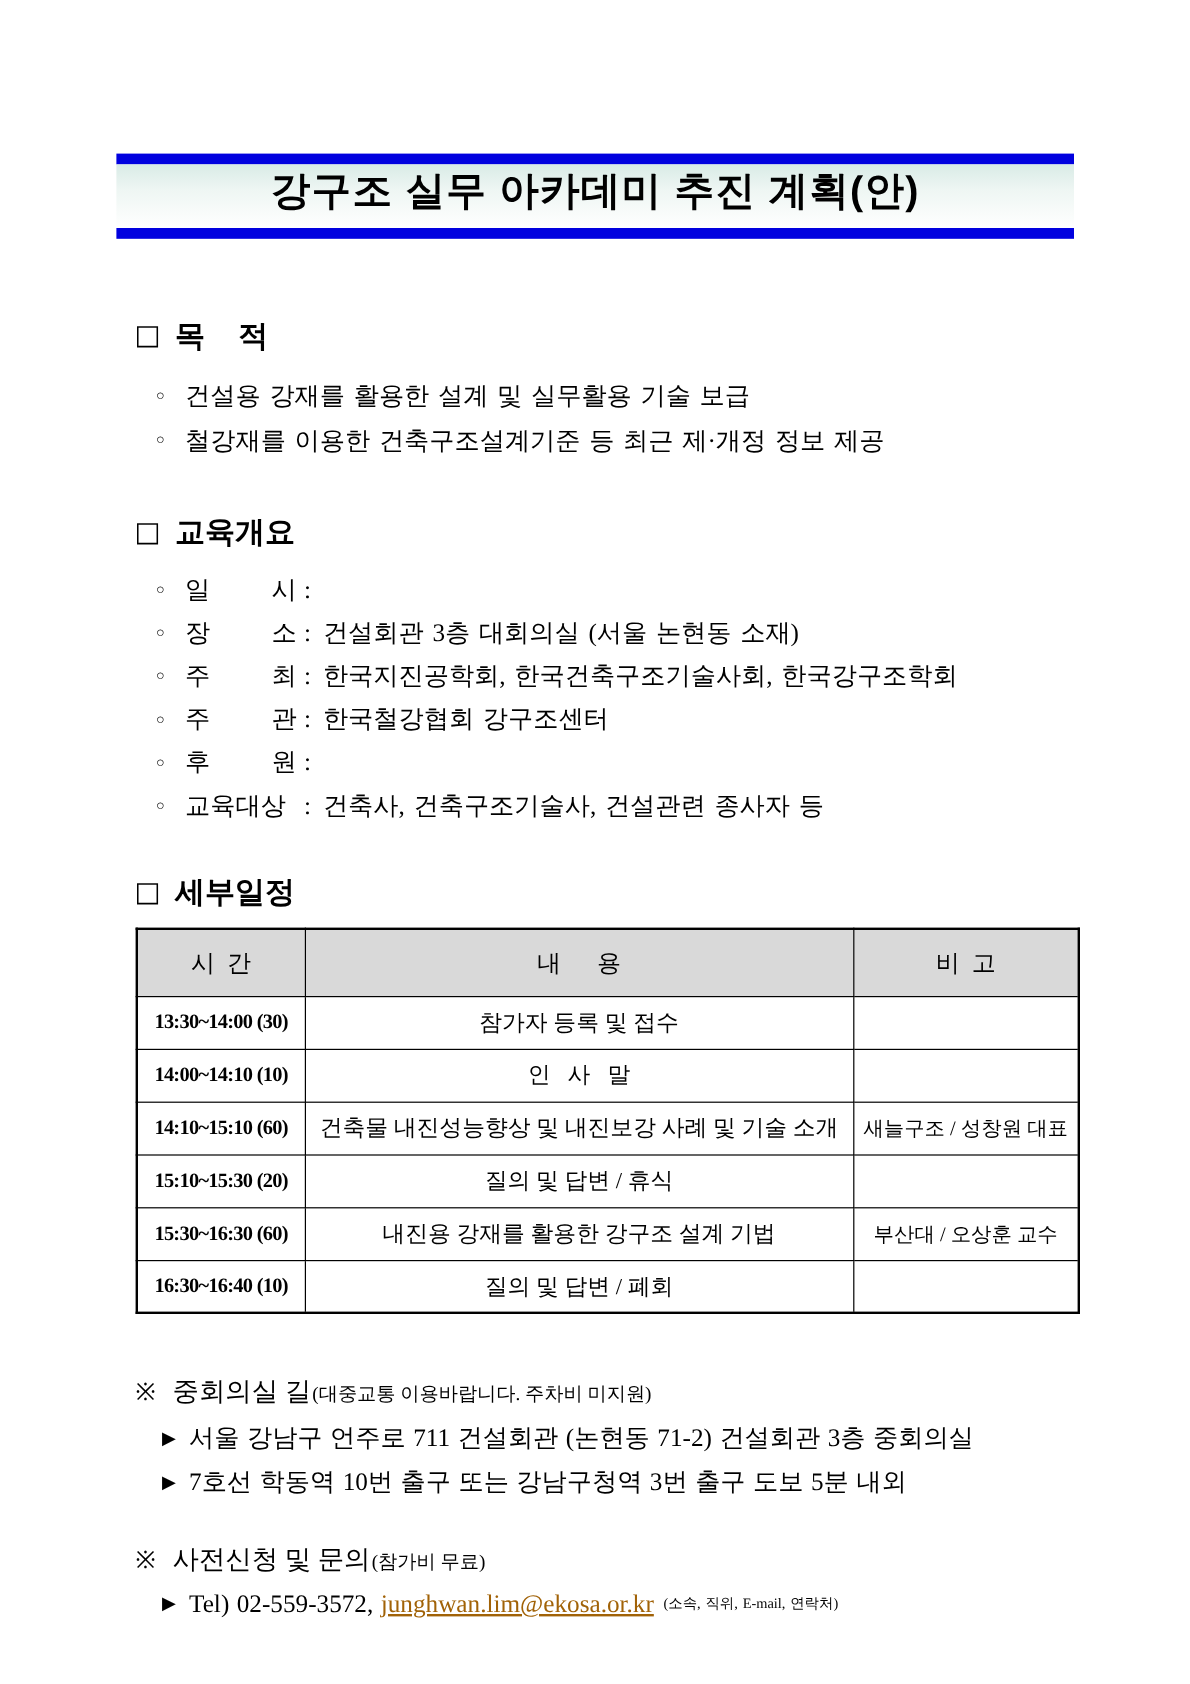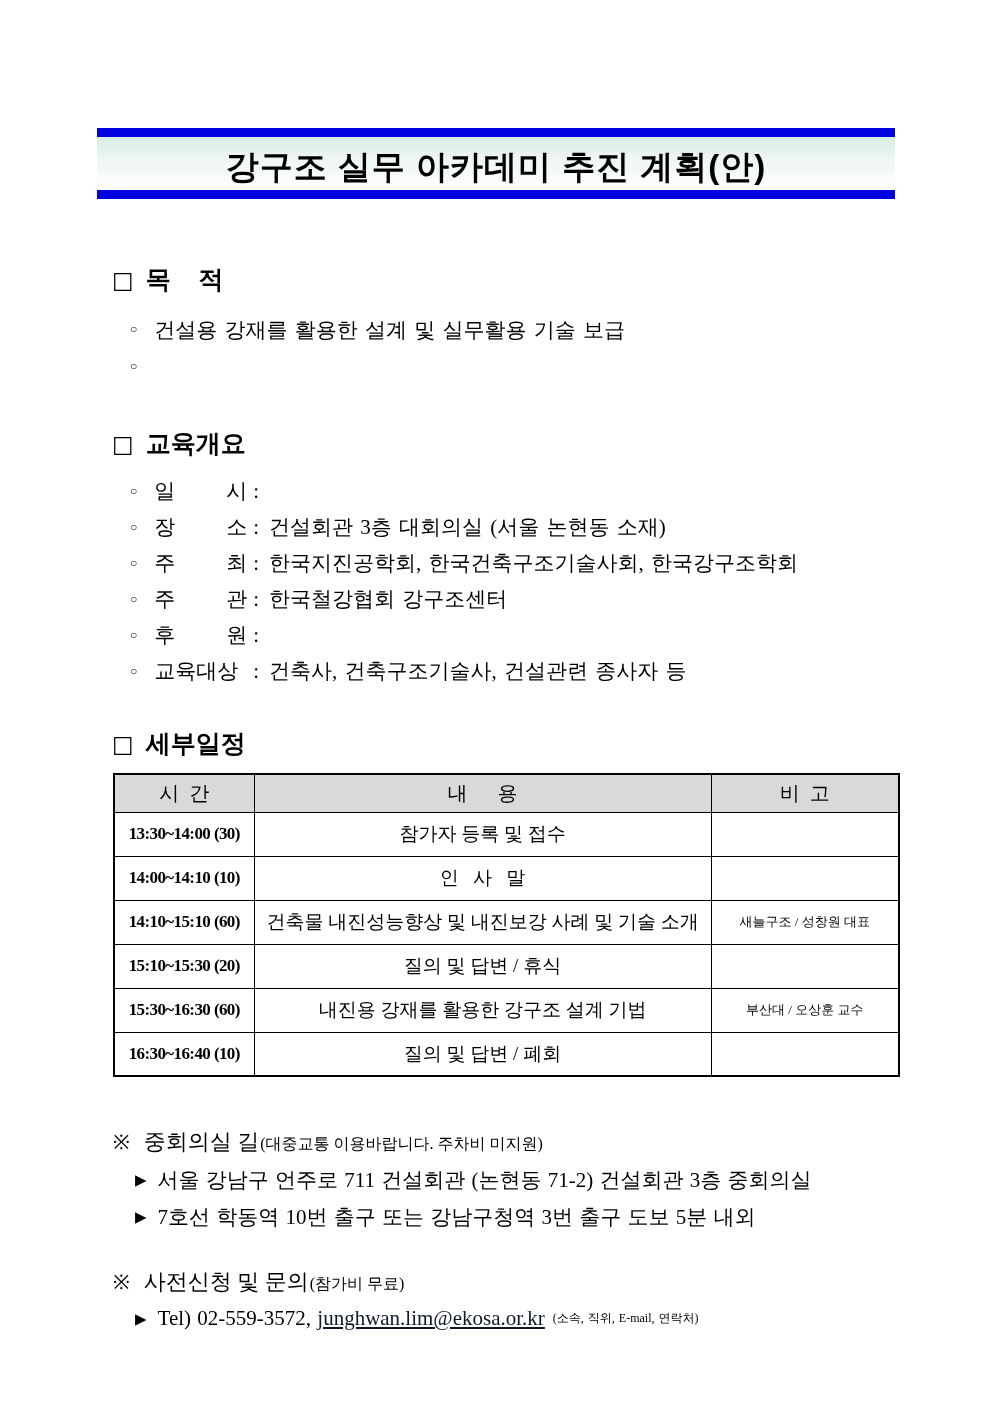--- a/index.html
+++ b/index.html
@@ -8,21 +8,21 @@
     position:relative; width:992px; height:1403px; margin:0 auto;
     background:#ffffff; color:#000;
     font-family:"Liberation Serif","DejaVu Serif",serif;
     overflow:hidden;
   }
 
   
   .banner { margin:128px 97px 0 97px; }
   .banner-bar { height:9px; background:#0101df; }
   .banner-body {
-    height:53px; display:flex; align-items:flex-end; justify-content:center;
+    height:53px; display:flex; align-items:flex-start; justify-content:center;
     background:linear-gradient(180deg,#d9ebe6 0%, #eef6f3 40%, #ffffff 100%);
   }
   .banner-title {
     font-family:"Liberation Sans","DejaVu Sans",sans-serif;
     font-weight:bold; font-size:33px; letter-spacing:1px; white-space:pre;
   }
 
   
   .sec-heading {
     margin-left:112px; display:flex; align-items:center;
@@ -58,40 +58,40 @@
   
   .schedule-table {
     margin:13px 0 0 113px; width:785px; table-layout:fixed;
     border-collapse:collapse; border:2px solid #000;
   }
   .schedule-table th, .schedule-table td {
     border:1px solid #000; text-align:center; vertical-align:middle;
     overflow:hidden; white-space:pre;
   }
   .schedule-table th {
-    background:#d9d9d9; height:38px; font-weight:normal; font-size:20px;
+    background:#d9d9d9; height:56px; font-weight:normal; font-size:20px;
   }
   .schedule-table td { height:44px; }
   td.cell-time { font-size:17px; letter-spacing:-0.6px;font-weight:bold; }
   td.cell-content { font-size:19px; }
-  td.cell-note { font-size:13px;margin-left:48px; }
+  td.cell-note { font-size:17px;margin-left:48px; }
 
   
   .ref-section { margin-left:113px; }
   .directions-section { margin-top:50px; }
   .contact-section { margin-top:36px; }
   .ref-heading { display:flex; align-items:baseline; font-size:22px; white-space:pre; }
   .ref-marker { font-size:20px; margin-right:14px; }
   .ref-note { font-size:16px; margin-left:1px; }
   .arrow-item {
     display:flex; align-items:center; margin:9px 0 0 22px;
     font-size:21px; white-space:pre; word-spacing:1px;
   }
   .arrow-marker { font-size:15px; margin-right:11px; flex:0 0 auto; }
-  .email-link { color:#0f172a; text-decoration:underline; }
+  .email-link { color:#a16207; text-decoration:underline; }
   .tel-suffix { font-size:12px; margin-left:8px; }
 </style>
 </head>
 <body>
 
 <div class="page">
 
   <div class="banner">
     <div class="banner-bar"></div>
     <div class="banner-body">
@@ -102,21 +102,21 @@
 
   <div>
     <div class="sec-heading purpose-heading">
       <span class="sq-marker">□</span><span>목    적</span>
     </div>
     <div class="bullet-list">
       <div class="bullet-item">
         <span class="circle-marker">○</span><span>건설용 강재를 활용한 설계 및 실무활용 기술 보급</span>
       </div>
       <div class="bullet-item">
-        <span class="circle-marker">○</span>
+        <span class="circle-marker">○</span><span>철강재를 이용한 건축구조설계기준 등 최근 제·개정 정보 제공</span>
       </div>
     </div>
   </div>
 
   <div>
     <div class="sec-heading overview-heading">
       <span class="sq-marker">□</span><span>교육개요</span>
     </div>
     <div class="ov-list">
       <div class="ov-item">

